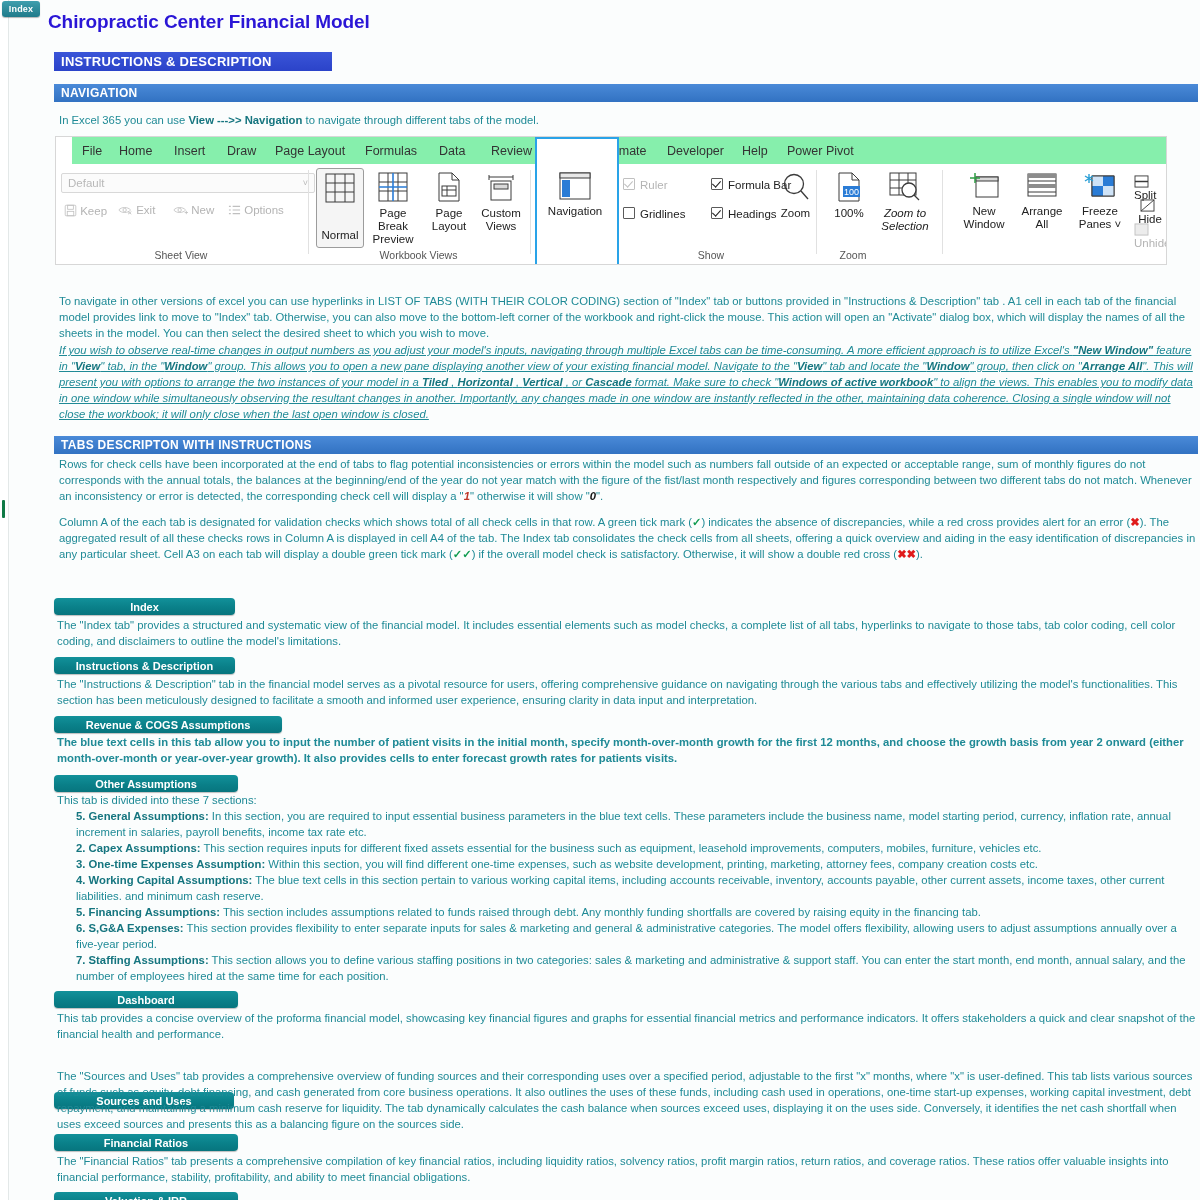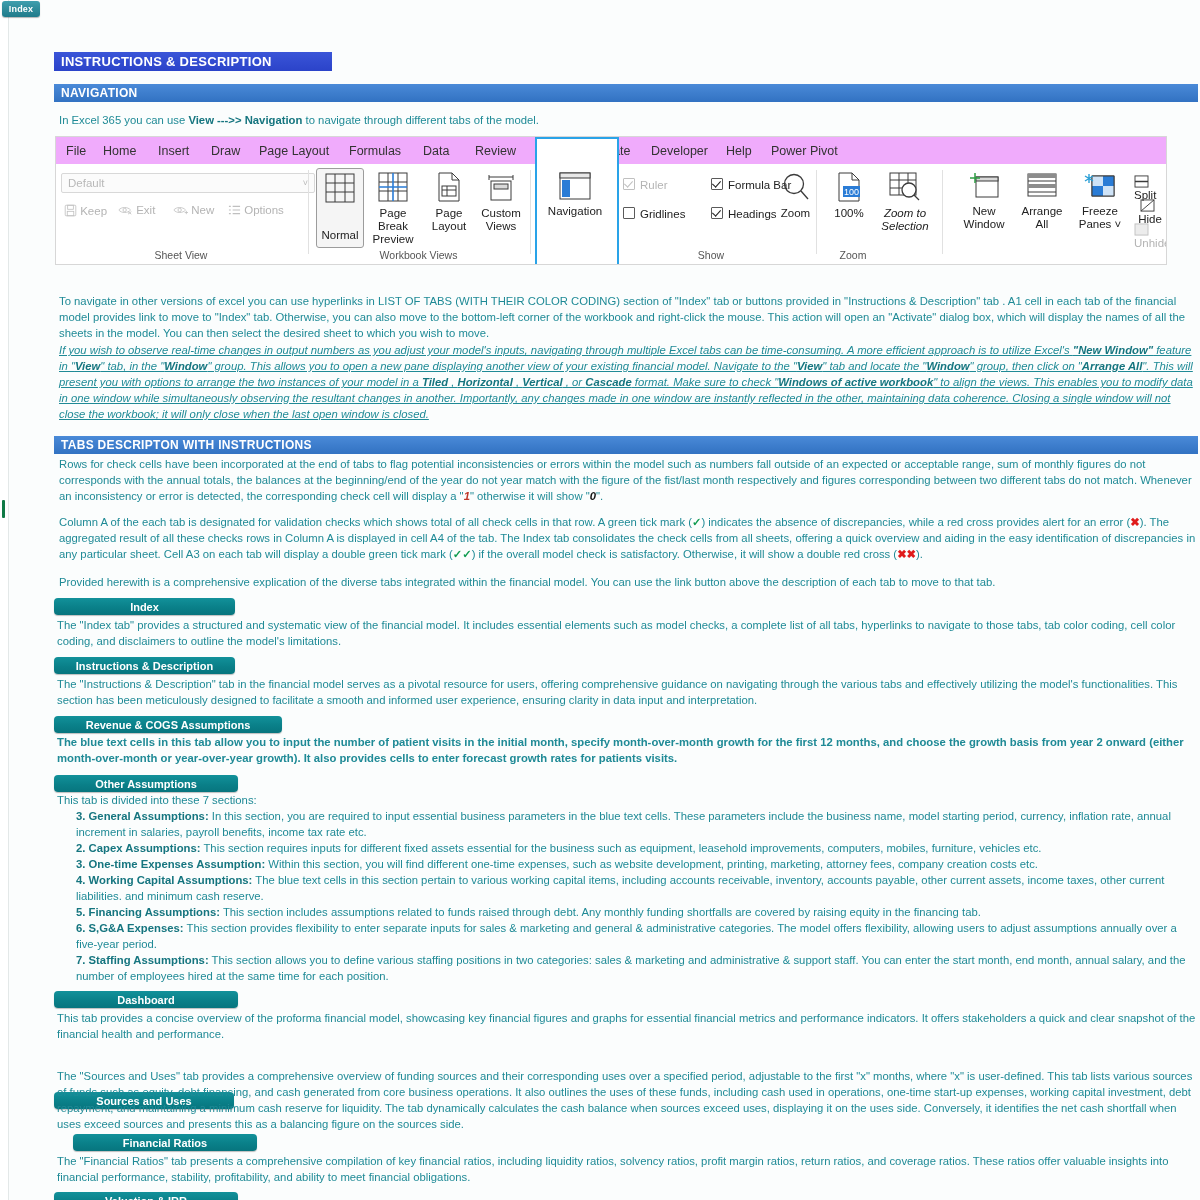--- a/index.html
+++ b/index.html
@@ -92,22 +92,22 @@
   
   #ribbon{
     position:absolute;left:55px;top:136px;
     width:1110px;height:127px;
     background:#ffffff;
     border:1px solid #d7d7d7;
     overflow:hidden;
     font-family:"Liberation Sans", sans-serif;
   }
   #ribbon .tabs{
-    position:absolute;left:0;top:0;height:27px;width:100%;
-    border-bottom:1px solid #1d4ed8;background:#f0abfc;
+    position:absolute;left:16px;top:0;height:27px;width:100%;
+    border-bottom:1px solid #1d4ed8;background:#86efac;
   }
   #ribbon .tab{
     position:absolute;top:2px;height:23px;
     font-size:12.5px;color:#333333;
     display:flex;align-items:center;padding:0 7px;
     white-space:nowrap;cursor:pointer;
   }
   #ribbon .tab.active{color:#127b46;font-weight:normal;}
   #ribbon .tab.active:after{
     content:"";position:absolute;left:7px;right:7px;bottom:1px;height:2px;background:#107c41;
@@ -142,20 +142,21 @@
 
 <div id="sheet">
 
   <div class="gutter"></div>
   <div class="green-mark"></div>
 
   <div class="index-tab">
     <span>Index</span>
   </div>
 
+  <div class="page-title">Chiropractic Center Financial Model</div>
 
   <div class="bar bar-main">
     <span>INSTRUCTIONS &amp; DESCRIPTION</span>
   </div>
   <div class="bar bar-sub">
     <span>NAVIGATION</span>
   </div>
 
   <div class="txt" style="left:59px;top:112px;width:1130px;">
     <span>In Excel 365 you can use </span><b>View  ---&gt;&gt; Navigation</b><span> to navigate through different tabs of the model.</span>
@@ -381,21 +382,20 @@
   </div>
 
   <div class="txt para" style="left:59px;top:456px;">
     <span>Rows for check cells have been incorporated at the end of tabs to flag potential inconsistencies or errors within the model such as numbers fall outside of an expected or acceptable range, sum of monthly figures do not corresponds with the annual totals, the balances at the beginning/end of the year do not year match with the figure of the fist/last month respectively and figures corresponding between two different tabs do not match. Whenever an inconsistency or error is detected, the corresponding check cell will display a "</span><i style="font-weight:bold;color:#c0392b;">1</i><span>" otherwise it will show "</span><i style="font-weight:bold;color:#111;">0</i><span>".</span>
   </div>
 
   <div class="txt para" style="left:59px;top:514px;">
     <span>Column A of the each tab is designated for validation checks which shows total of all check cells in that row. A green tick mark (</span><span class="green">✓</span><span>) indicates the absence of discrepancies, while a red cross provides alert for an error (</span><span class="red">✖</span><span>). The aggregated result of all these checks rows in Column A is displayed in cell A4 of the tab. The Index tab consolidates the check cells from all sheets, offering a quick overview and aiding in the easy identification of discrepancies in any particular sheet. Cell A3 on each tab will display a double green tick mark (</span><span class="green">✓✓</span><span>) if the overall model check is satisfactory. Otherwise, it will show a double red cross (</span><span class="red">✖✖</span><span>).</span>
   </div>
 
-  <div class="txt para" style="left:59px;top:574px;">Provided herewith is a comprehensive explication of the diverse tabs integrated within the financial model. You can use the link button above the description of each tab to move to that tab.</div>
 
   <div class="pill" style="left:54px;top:598px;width:181px;">
     <span>Index</span>
   </div>
   <div class="txt para" style="left:57px;top:617px;">The "Index tab" provides a structured and systematic view of the financial model. It includes essential elements such as model checks, a complete list of all tabs, hyperlinks to navigate to those tabs, tab color coding, cell color coding, and disclaimers to outline the model's limitations.</div>
 
   <div class="pill" style="left:54px;top:657px;width:181px;">
     <span>Instructions &amp; Description</span>
   </div>
   <div class="txt para" style="left:57px;top:676px;">The "Instructions &amp; Description" tab in the financial model serves as a pivotal resource for users, offering comprehensive guidance on navigating through the various tabs and effectively utilizing the model's functionalities. This section has been meticulously designed to facilitate a smooth and informed user experience, ensuring clarity in data input and interpretation.</div>
@@ -403,40 +403,40 @@
   <div class="pill" style="left:54px;top:716px;width:228px;">
     <span>Revenue &amp; COGS Assumptions</span>
   </div>
   <div class="txt para" style="left:57px;top:734px;font-weight:bold;">The blue text cells in this tab allow you to input the number of patient visits in the initial month, specify month-over-month growth for the first 12 months, and choose the growth basis from year 2 onward (either month-over-month or year-over-year growth). It also provides cells to enter forecast growth rates for patients visits.</div>
 
   <div class="pill" style="left:54px;top:775px;width:184px;">
     <span>Other Assumptions</span>
   </div>
   <div class="txt para" style="left:57px;top:792px;">This tab is divided into these 7 sections:</div>
   <div class="txt" style="left:76px;top:808px;width:1120px;" id="other-sections">
-      <div><b>3. General Assumptions:</b><span> In this section, you are required to input essential business parameters in the blue text cells. These parameters include the business name, model starting period, currency, inflation rate, annual increment in salaries, payroll benefits, income tax rate etc.</span></div>
+      <div><b>5. General Assumptions:</b><span> In this section, you are required to input essential business parameters in the blue text cells. These parameters include the business name, model starting period, currency, inflation rate, annual increment in salaries, payroll benefits, income tax rate etc.</span></div>
       <div><b>2. Capex Assumptions:</b><span> This section requires inputs for different fixed assets essential for the business such as equipment, leasehold improvements, computers, mobiles, furniture, vehicles etc.</span></div>
       <div><b>3. One-time Expenses Assumption:</b><span> Within this section, you will find different one-time expenses, such as website development, printing, marketing, attorney fees, company creation costs etc.</span></div>
       <div><b>4. Working Capital Assumptions:</b><span> The blue text cells in this section pertain to various working capital items, including accounts receivable, inventory, accounts payable, other current assets, income taxes, other current liabilities. and minimum cash reserve.</span></div>
       <div><b>5. Financing Assumptions:</b><span> This section includes assumptions related to funds raised through debt. Any monthly funding shortfalls are covered by raising equity in the financing tab.</span></div>
       <div><b>6. S,G&amp;A Expenses:</b><span> This section provides flexibility to enter separate inputs for sales &amp; marketing and general &amp; administrative categories.  The model offers flexibility, allowing users to adjust assumptions annually  over a five-year period.</span></div>
       <div><b>7. Staffing Assumptions:</b><span> This section allows you to define various staffing positions in two categories: sales &amp; marketing and administrative &amp; support staff. You can enter the start month, end month, annual salary, and the number of employees hired at the same time for each position.</span></div>
     </div>
 
   <div class="pill" style="left:54px;top:991px;width:184px;">
     <span>Dashboard</span>
   </div>
   <div class="txt para" style="left:57px;top:1010px;">This tab provides a concise overview of the proforma financial model, showcasing key financial figures and graphs for essential financial metrics and performance indicators. It offers stakeholders a quick and clear snapshot of the financial health and performance.</div>
 
   <div class="pill" style="left:54px;top:1092px;width:180px;">
     <span>Sources and Uses</span>
   </div>
   <div class="txt para" style="left:57px;top:1068px;">The "Sources and Uses" tab provides a comprehensive overview of funding sources and their corresponding uses over a specified period, adjustable to the first "x" months, where "x" is user-defined. This tab lists various sources of funds such as equity, debt financing, and cash generated from core business operations. It also outlines the uses of these funds, including cash used in operations, one-time start-up expenses, working capital investment, debt repayment, and maintaining  a minimum cash reserve for liquidity. The tab dynamically calculates the cash balance when sources exceed uses, displaying it on the uses side. Conversely, it identifies the net cash shortfall when uses exceed sources and presents this as a balancing figure on the sources side.</div>
 
-  <div class="pill" style="left:54px;top:1134px;width:184px;margin-left:19px;">
+  <div class="pill" style="left:54px;top:1134px;width:184px;">
     <span>Financial Ratios</span>
   </div>
   <div class="txt para" style="left:57px;top:1153px;">The "Financial Ratios" tab presents a comprehensive compilation of key financial ratios, including liquidity ratios, solvency ratios, profit margin ratios, return ratios, and coverage ratios. These ratios offer valuable insights into financial performance, stability, profitability, and ability to meet financial obligations.</div>
 
   <div class="pill" style="left:54px;top:1192px;width:184px;">
     <span>Valuation &amp; IRR</span>
   </div>
 
 </div>
 

